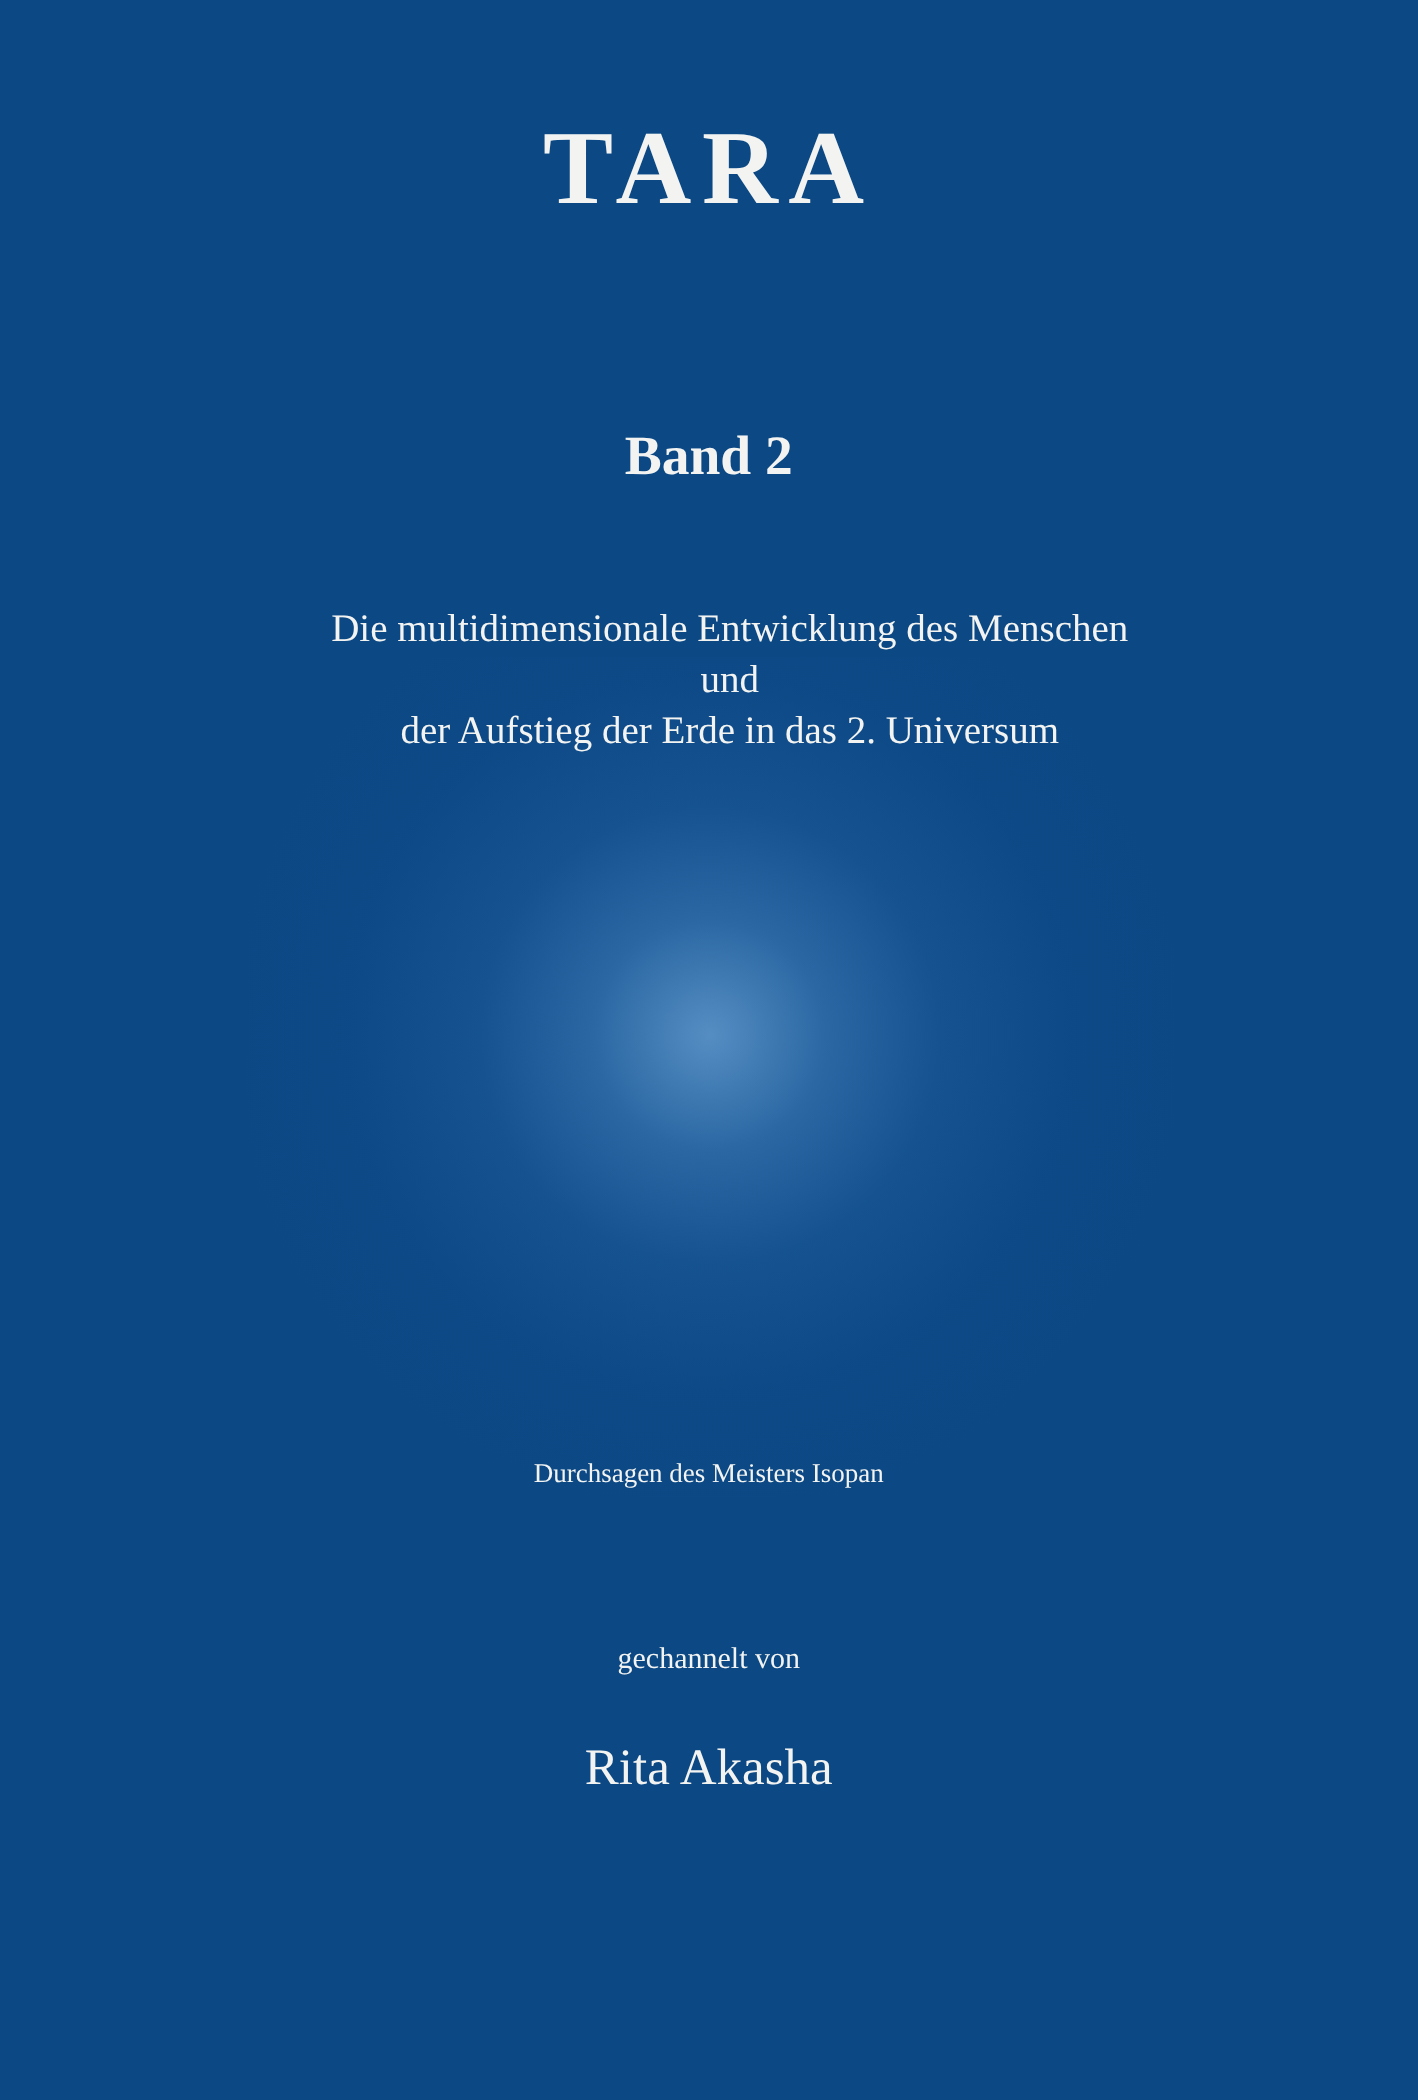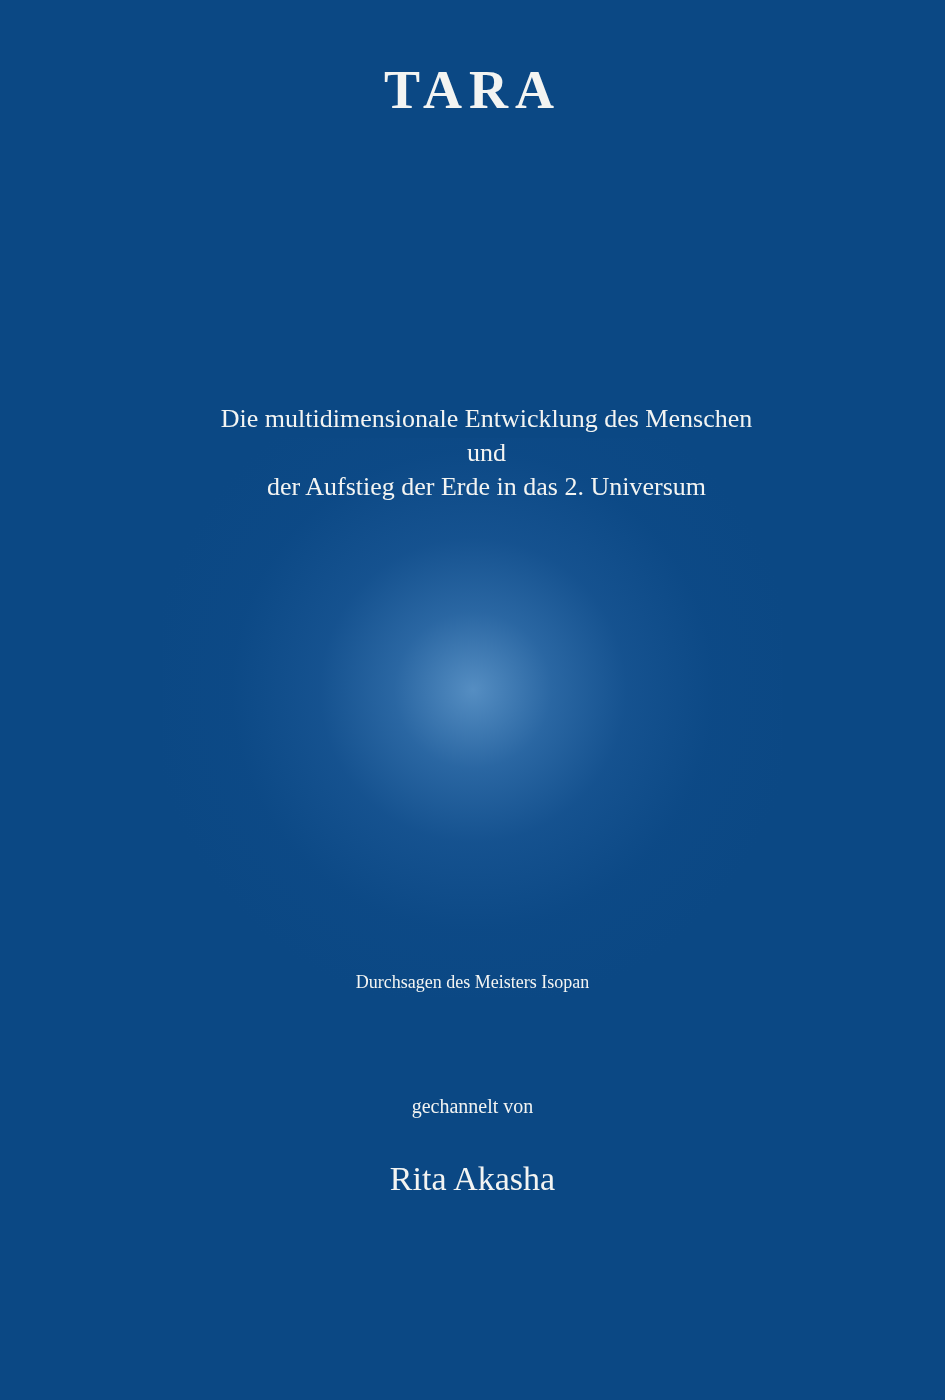--- a/index.html
+++ b/index.html
@@ -37,24 +37,24 @@
   .content {
     position: relative;
     z-index: 2;
     width: 100%;
     height: 100%;
     color: #f3f4f2;
     text-align: center;
   }
   .title {
     position: absolute;
-    top: 62px;
+    top: 76px;
     left: 0;
     right: 0;
-    font-size: 54px;
+    font-size: 70px;
     font-weight: bold;
     letter-spacing: 7px;
     line-height: 1.05;
   }
   .subtitle {
     position: absolute;
     top: 180px;
     left: 0;
     right: 0;
     font-size: 39px;
@@ -109,20 +109,21 @@
 
 <div class="cover">
 
   <div class="glow"></div>
 
   <div class="content">
 
     <div class="title">TARA</div>
 
 
+    <div class="volume">Band 2</div>
 
     <div class="tagline">
       <div>Die multidimensionale Entwicklung des Menschen</div>
       <div>und</div>
       <div>der Aufstieg der Erde in das 2. Universum</div>
     </div>
 
     <div class="credit-source">Durchsagen des Meisters Isopan</div>
 
     <div class="credit-channel">gechannelt von</div>

